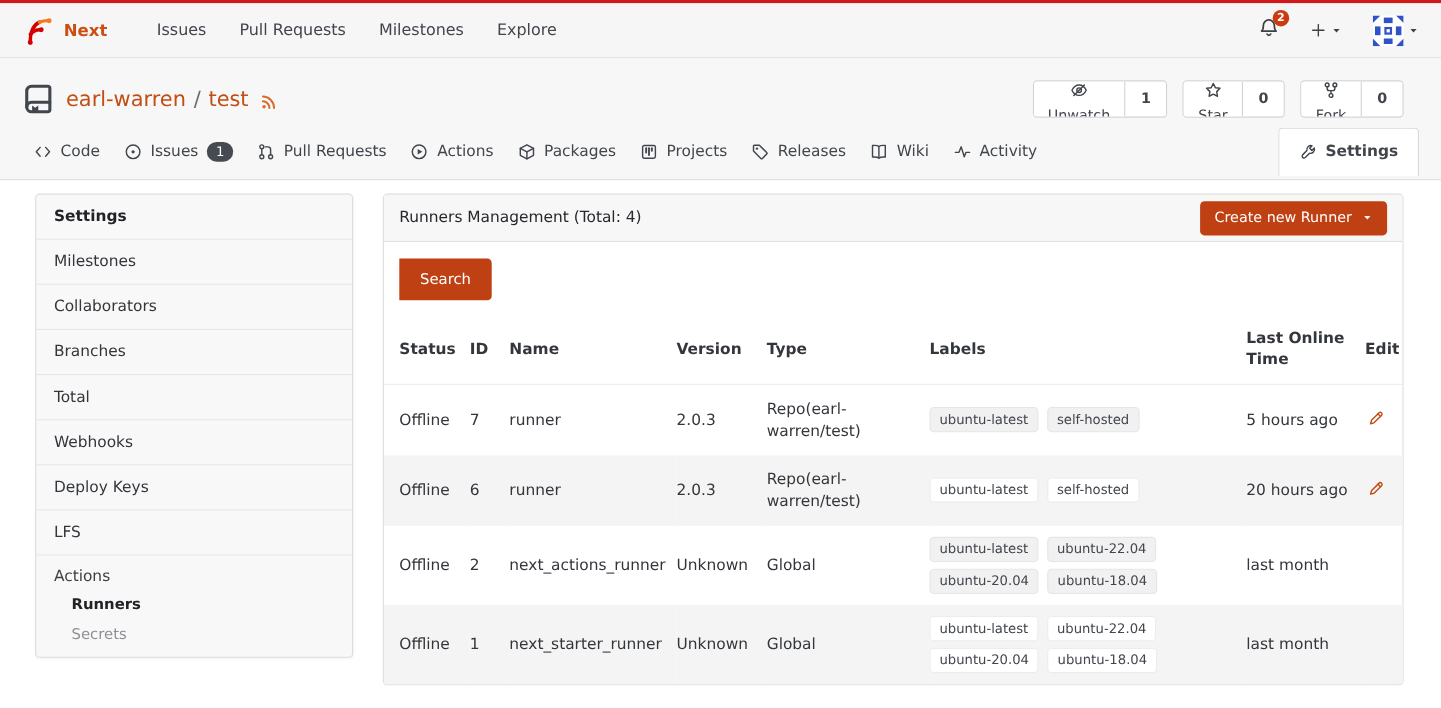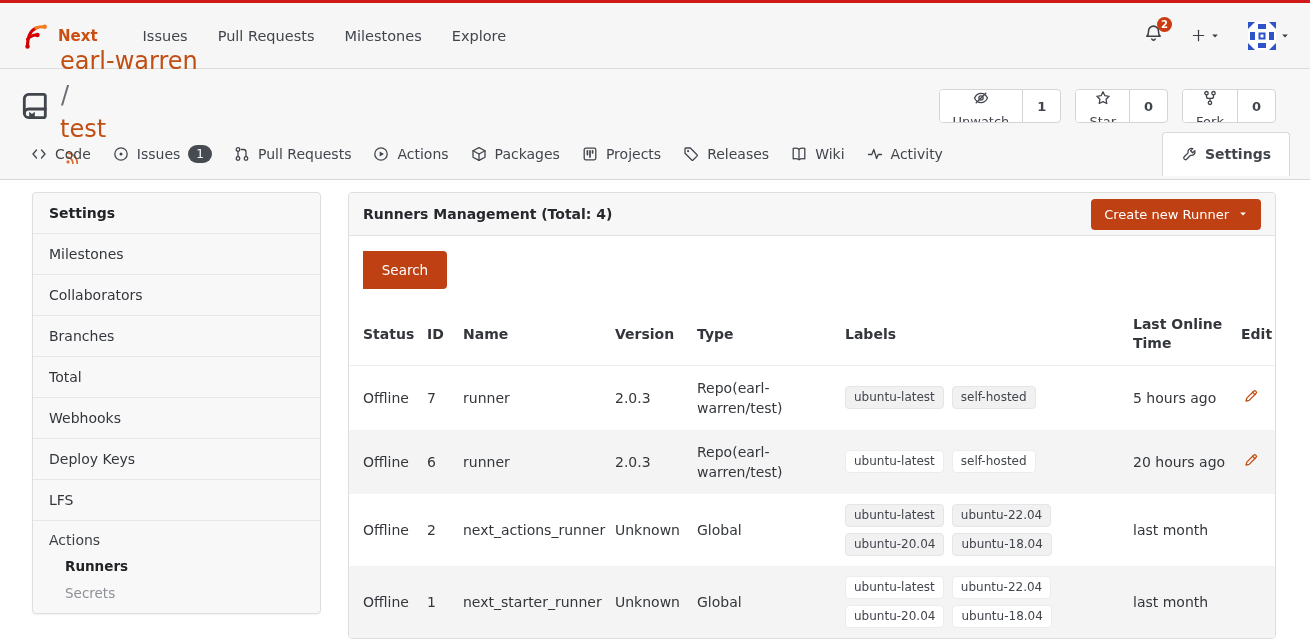--- a/index.html
+++ b/index.html
@@ -1,32 +1,32 @@
 <!DOCTYPE html>
 <html><head>
 <meta charset="utf-8">
 <style>
   html,body{margin:0;padding:0;}
   body{width:1310px;height:644px;font-family:"DejaVu Sans","Liberation Sans",sans-serif;color:#3c3f44;background:#fff;overflow:hidden;}
   .page{position:relative;width:1310px;height:644px;}
   .topline{height:3px;background:#d01a1a;}
   
-  .navbar{height:66px;background:#f6f6f6;border-bottom:1px solid #dcdcdc;display:flex;align-items:center;padding:0 20px;box-sizing:border-box;}
+  .navbar{height:50px;background:#f6f6f6;border-bottom:1px solid #dcdcdc;display:flex;align-items:center;padding:0 20px;box-sizing:border-box;}
   .brand{display:flex;align-items:center;gap:8px;cursor:pointer;}
   .brand-name{color:#cb4e12;font-weight:bold;font-size:15px;}
   .nav-links{display:flex;margin-left:30px;}
   .nav-link{padding:0 15px;font-size:14.5px;color:#41454c;cursor:pointer;text-decoration:none;}
   .nav-right{margin-left:auto;display:flex;align-items:center;gap:28px;}
   .bell-wrap{position:relative;cursor:pointer;color:#3c3f44;}
   .badge-dot{position:absolute;top:-7px;right:-9px;background:#cc3a10;color:#fff;font-size:10px;font-weight:bold;border-radius:50%;width:15px;height:15px;line-height:15px;text-align:center;}
   .icon-group{display:flex;align-items:center;gap:4px;cursor:pointer;color:#3c3f44;}
   
   .header-section{background:#f7f7f7;border-bottom:1px solid #d8d8d8;padding:16px 20px 0 20px;box-sizing:border-box;height:111px;}
   .repo-row{display:flex;align-items:center;height:42px;}
-  .repo-title{font-size:24px;display:flex;align-items:flex-start;gap:6px;margin-left:10px;flex-direction:column;}
+  .repo-title{font-size:19px;display:flex;align-items:flex-end;gap:6px;margin-left:10px;}
   .repo-owner,.repo-name{color:#c14e12;cursor:pointer;}
   .repo-sep{color:#6a6d73;margin:0 1px;}
   .rss{color:#d96c2f;margin-left:4px;cursor:pointer;}
   .repo-actions{margin-left:auto;display:flex;gap:14px;padding-right:14px;}
   .btn-group{display:flex;border:1px solid #d4d4d6;border-radius:4px;background:#fff;overflow:hidden;height:32px;font-size:13px;color:#41454c;align-items:stretch;}
   .btn-main{display:flex;align-items:center;gap:8px;padding:0 13px;border-right:1px solid #d4d4d6;cursor:pointer;background:#fff;flex-direction:column;}
   .btn-count{display:flex;align-items:center;padding:0 14px;font-weight:600;cursor:pointer;}
   
   .tabs-row{display:flex;align-items:center;height:53px;}
   .tab{display:flex;align-items:center;gap:8px;padding:12px 11px;color:#41454c;font-size:14px;cursor:pointer;}
@@ -39,21 +39,21 @@
   .side-item:first-child{border-top:none;}
   .side-header{font-weight:bold;color:#212326;cursor:default;}
   .side-section{padding:11px 16px 12px 16px;border-top:1px solid #e7e7e9;}
   .side-sub{margin-top:10px;padding-left:16px;display:flex;flex-direction:column;gap:11px;}
   .sub-item{cursor:pointer;font-size:13.5px;}
   .sub-item.active{font-weight:bold;color:#212326;}
   .sub-item.muted{color:#8d9095;}
   
   .main-panel{margin-left:27px;width:928px;border:1px solid #dedede;border-radius:4px;background:#fff;box-sizing:border-box;overflow:hidden;}
   .panel-header{background:#f7f7f8;border-bottom:1px solid #e2e2e4;padding:0 14px;height:42px;display:flex;align-items:center;}
-  .panel-title{font-weight:bold;font-size:14px;color:#26282c;}
+  .panel-title{font-weight:normal;font-size:14px;color:#26282c;}
   .create-btn{margin-left:auto;background:#bf4012;color:#fff;border:none;border-radius:4px;height:31px;padding:0 13px;font-size:13px;display:flex;align-items:center;gap:9px;cursor:pointer;font-family:inherit;}
   .search-row{padding:15px 14px 14px 14px;display:flex;}
   .search-input{width:544px;height:38px;box-sizing:border-box;border:1.5px solid #c8622f;border-right:none;border-radius:4px 0 0 4px;padding:0 11px;font-size:14px;color:#33363b;outline:none;font-family:inherit;}
   .search-input::placeholder{color:#9a9da2;}
   .search-btn{height:38px;width:84px;background:#bf4012;color:#fff;border:none;border-radius:0 4px 4px 0;font-size:13.5px;cursor:pointer;font-family:inherit;}
   table.runners{width:100%;border-collapse:collapse;table-layout:fixed;font-size:14px;color:#33363b;}
   table.runners col.c-status{width:78px}table.runners col.c-id{width:36px}table.runners col.c-name{width:152px}
   table.runners col.c-version{width:82px}table.runners col.c-type{width:148px}table.runners col.c-labels{width:288px}
   table.runners col.c-last{width:108px}table.runners col.c-edit{width:36px}
   table.runners th{text-align:left;font-weight:bold;padding:12px 8px 12px 0;vertical-align:middle;line-height:19px;}

